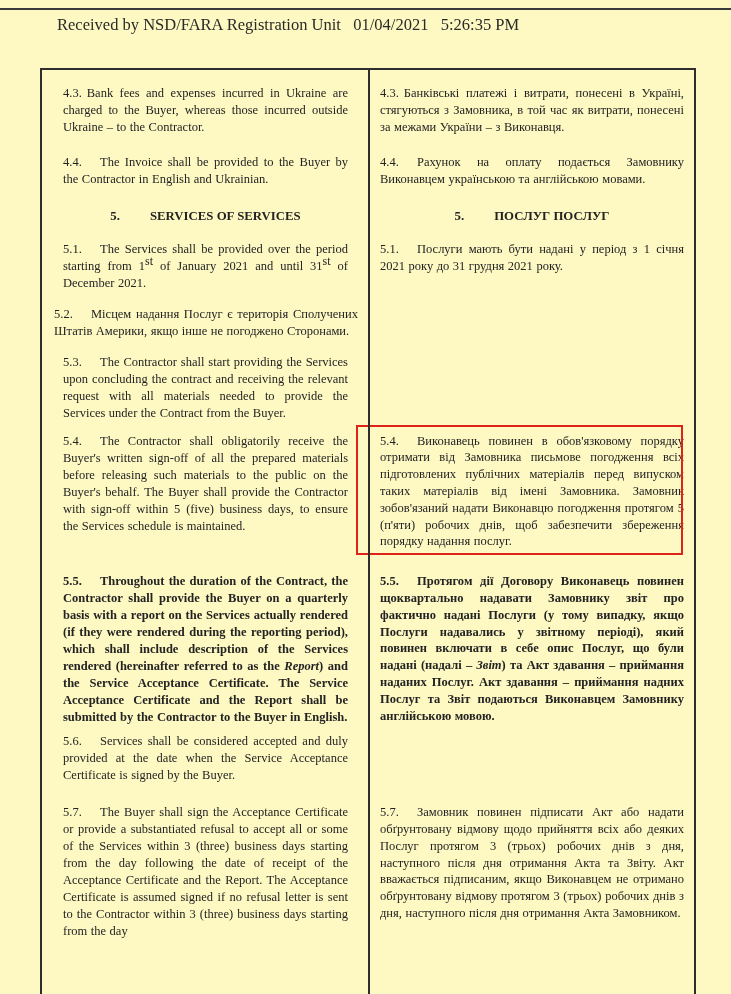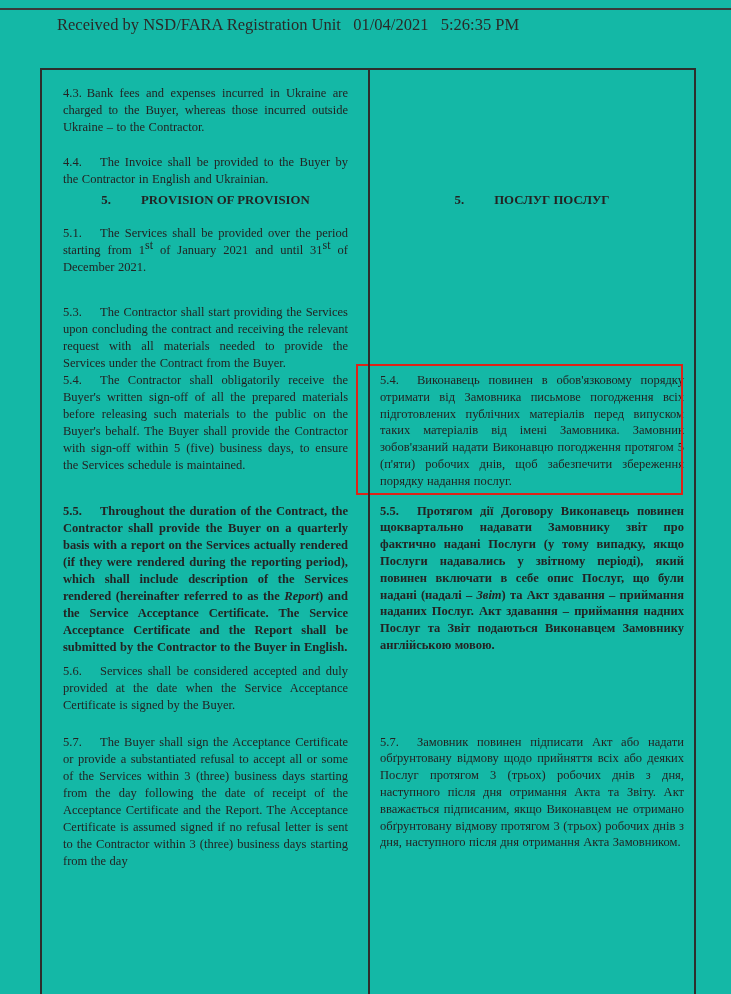--- a/index.html
+++ b/index.html
@@ -1,20 +1,20 @@
 <!DOCTYPE html>
 <html><head>
 <meta charset="utf-8">
 <style>
   html,body { margin:0; padding:0; }
   .page {
     position: relative;
     width: 731px;
     height: 994px;
-    background: #14b8a6;
+    background: #fef9c3;
     font-family: "Liberation Serif", "DejaVu Serif", serif;
     color: #232323;
     overflow: hidden;
   }
   .top-rule {
     position: absolute;
     left: 0; top: 8px;
     width: 731px;
     border-top: 2.5px solid #3a3a3a;
   }
@@ -39,26 +39,26 @@
     left: 326px; top: 0; bottom: 0;
     width: 1.8px;
     background: #2e2e2c;
   }
   .row {
     display: grid;
     grid-template-columns: 326px 1fr;
     align-items: start;
   }
   .row-43 { margin-bottom: 18px; }
-  .row-44 { margin-bottom: 4px; }
+  .row-44 { margin-bottom: 20px; }
   .row-h5 { margin-bottom: 16px; }
   .row-51 { margin-bottom: 14px; }
   .row-52 { margin-bottom: 14px; }
-  .row-53 { }
-  .row-54 { margin-bottom: 13px;  }
+  .row-53 { margin-bottom: 11px; }
+  .row-54 { margin-bottom: 23px;  }
   .row-55 { margin-bottom: 7px; font-weight: bold;  }
   .row-56 { margin-bottom: 20px; }
   .row-57 { margin-bottom: 0;    }
   .cell { box-sizing: border-box; }
   .cell.en { padding: 0 20px 0 21px; }
   .cell.uk { padding: 0 10px 0 12px; }
   .para {
     margin: 0;
     font-size: 12.5px;
     line-height: 17px;
@@ -94,50 +94,62 @@
   <div class="top-rule"></div>
 
   <div class="received-header">Received by NSD/FARA Registration Unit   01/04/2021   5:26:35 PM</div>
 
   <div class="contract-table">
 
     <div class="row row-43">
       <div class="cell en">
         <p class="para"><span class="pnum notab">4.3.</span><span>Bank fees and expenses incurred in Ukraine are charged to the Buyer, whereas those incurred outside Ukraine – to the Contractor.</span></p>
       </div>
+      <div class="cell uk">
+        <p class="para"><span class="pnum notab">4.3.</span><span>Банківські платежі і витрати, понесені в Україні, стягуються з Замовника, в той час як витрати, понесені за межами України – з Виконавця.</span></p>
+      </div>
     </div>
 
     <div class="row row-44">
       <div class="cell en">
         <p class="para"><span class="pnum">4.4.</span><span>The Invoice shall be provided to the Buyer by the Contractor in English and Ukrainian.</span></p>
+      </div>
+      <div class="cell uk">
+        <p class="para"><span class="pnum">4.4.</span><span>Рахунок на оплату подається Замовнику Виконавцем українською та англійською мовами.</span></p>
       </div>
     </div>
 
     <div class="row row-h5">
       <div class="cell en">
         <p class="heading">
             <span>5.</span>
-            <span>PROVISION OF PROVISION</span>
+            <span>SERVICES OF SERVICES</span>
           </p>
       </div>
       <div class="cell uk">
         <p class="heading">
             <span>5.</span>
             <span>ПОСЛУГ ПОСЛУГ</span>
           </p>
       </div>
     </div>
 
     <div class="row row-51">
       <div class="cell en">
         <p class="para"><span class="pnum">5.1.</span><span>The Services shall be provided over the period starting from 1<sup>st</sup> of January 2021 and until 31<sup>st</sup> of December 2021.</span></p>
       </div>
+      <div class="cell uk">
+        <p class="para"><span class="pnum">5.1.</span><span>Послуги мають бути надані у період з 1 січня 2021 року до 31 грудня 2021 року.</span></p>
+      </div>
     </div>
 
     <div class="row row-52">
+      <div class="cell uk">
+        <p class="para"><span class="pnum">5.2.</span><span>Місцем надання Послуг є територія Сполучених Штатів Америки, якщо інше не погоджено Сторонами.</span></p>
+      </div>
     </div>
 
     <div class="row row-53">
       <div class="cell en">
         <p class="para"><span class="pnum">5.3.</span><span>The Contractor shall start providing the Services upon concluding the contract and receiving the relevant request with all materials needed to provide the Services under the Contract from the Buyer.</span></p>
       </div>
     </div>
 
     <div class="row row-54">
       <div class="cell en">

